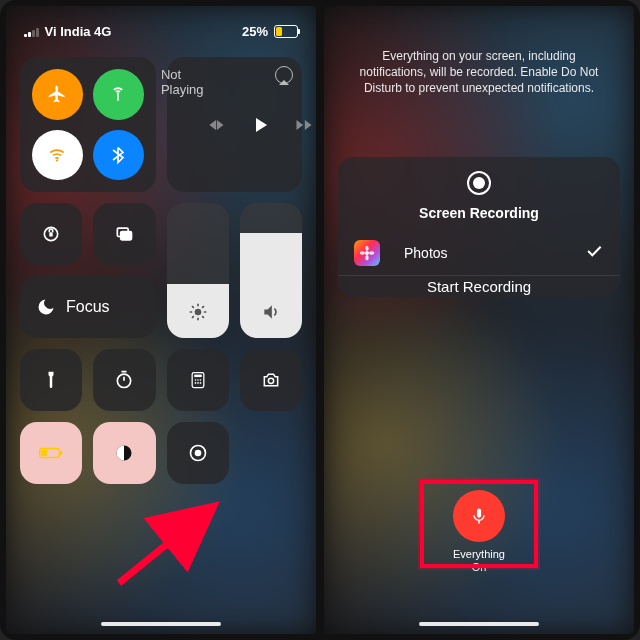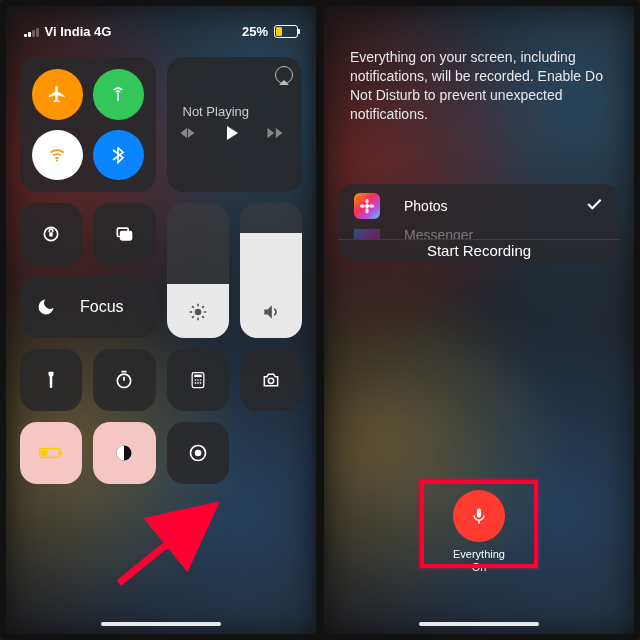--- a/index.html
+++ b/index.html
@@ -9,21 +9,21 @@
     --glass-lighter: rgba(100, 100, 102, 0.55);
     --tile-dark: rgba(40, 40, 42, 0.85);
     --orange: #ff9500;
     --green: #34c759;
     --blue: #0a84ff;
     --red: #ff3b30;
     --pink: #f4c7c4;
     --white: #ffffff;
   }
   html, body { margin: 0; padding: 0; width: 640px; height: 640px; background: #222; overflow: hidden; }
-  .stage { position: relative; width: 640px; height: 640px; background: var(--bg-outer); display: flex; gap: 8px; padding: 6px; box-sizing: border-box; border-radius: 4px; }
+  .stage { position: relative; width: 640px; height: 640px; background: var(--bg-outer); display: flex; gap: 8px; padding: 6px; box-sizing: border-box; border-radius: 16px; }
   .phone { position: relative; flex: 1 1 0; border-radius: 4px; overflow: hidden; }
   .wallpaper {
     position: absolute; inset: 0;
     background:
       radial-gradient(circle at 15% 25%, rgba(180, 50, 50, 0.55), transparent 35%),
       radial-gradient(circle at 80% 15%, rgba(60, 130, 180, 0.5), transparent 40%),
       radial-gradient(circle at 20% 70%, rgba(200, 160, 60, 0.45), transparent 35%),
       radial-gradient(circle at 75% 80%, rgba(40, 100, 160, 0.55), transparent 45%),
       linear-gradient(140deg, #1a1a1c, #2a2a2e);
     filter: blur(14px);
@@ -52,35 +52,35 @@
   .tile.span2x1 { grid-column: span 2; }
   .tile.span1x2 { grid-row: span 2; }
   .tile.pink { background: var(--pink); }
   .circset { display: grid; grid-template-columns: 1fr 1fr; grid-template-rows: 1fr 1fr; gap: 10px; width: 100%; height: 100%; padding: 12px; box-sizing: border-box; }
   .circ { border-radius: 50%; display: flex; align-items: center; justify-content: center; }
   .c-orange { background: var(--orange); }
   .c-green  { background: var(--green); }
   .c-white  { background: #fff; }
   .c-blue   { background: var(--blue); }
 
-  .nowplay { display: flex; flex-direction: column; align-items: flex-start; justify-content: center; gap: 2px; width: 100%; height: 100%; padding: 10px; box-sizing: border-box; }
+  .nowplay { display: flex; align-items: center; justify-content: center; gap: 2px; width: 100%; height: 100%; padding: 10px; box-sizing: border-box; }
   .nowplay-title { font-size: 13px; color: #ccc; align-self: stretch; text-align: left; padding-left: 6px; }
   .controls { display: flex; gap: 22px; align-items: center; color: #aaa; }
   .airplay-dot { position: absolute; top: 9px; right: 9px; width: 16px; height: 16px; border: 1.6px solid #bbb; border-radius: 50%; }
   .airplay-dot::after { content: ""; position: absolute; left: 50%; bottom: -2px; transform: translateX(-50%); border-left: 5px solid transparent; border-right: 5px solid transparent; border-bottom: 5px solid #bbb; }
 
-  .focus { display: flex; align-items: center; gap: 24px; padding-left: 16px; justify-content: flex-start; }
+  .focus { display: flex; align-items: center; gap: 10px; padding-left: 16px; justify-content: flex-start; }
 
   .slider { background: var(--glass-light); border-radius: 17px; position: relative; overflow: hidden; }
   .slider-fill { position: absolute; left: 0; right: 0; bottom: 0; height: 40%; background: #e9e9ea; }
   .slider-icon { position: absolute; left: 50%; bottom: 12px; transform: translateX(-50%); color: #555; }
   .vol .slider-fill { height: 78%; }
 
   
-  .topmsg { font-size: 14px; color: #e8e8ea; padding: 42px 26px 0; line-height: 1.35; }
+  .topmsg { font-size: 12px; color: #e8e8ea; text-align: center; padding: 42px 26px 0; line-height: 1.35; }
   .sheet { margin: 60px 14px 0; background: rgba(40,40,44,0.78); border-radius: 16px; overflow: hidden; backdrop-filter: blur(2px); }
   .sheet-hdr { text-align: center; padding: 14px 0 10px; }
   .sheet-title { font-size: 14px; font-weight: 600; margin-top: 6px; }
   .rec-ring { display: inline-block; width: 20px; height: 20px; border: 2px solid #fff; border-radius: 50%; position: relative; }
   .rec-ring::after { content: ""; position: absolute; inset: 4px; background: #fff; border-radius: 50%; }
   .app-row { display: flex; align-items: center; gap: 24px; padding: 9px 16px; font-size: 14px; }
   .app-row + .app-row { border-top: 0.5px solid rgba(255,255,255,0.05); }
   .app-icon { width: 26px; height: 26px; border-radius: 6px; display: flex; align-items: center; justify-content: center; font-size: 15px; }
   .ai-photos { background: linear-gradient(135deg,#ff9a00,#ff2d55 40%,#af52de 70%,#5ac8fa); }
   .ai-gmail { background: #fff; }
@@ -286,44 +286,44 @@
 
     <div class="home-ind"></div>
   </div>
 
   <div class="phone">
     <div class="wallpaper"></div>
     <div class="content">
       <div class="topmsg">Everything on your screen, including notifications, will be recorded. Enable Do Not Disturb to prevent unexpected notifications.</div>
 
       <div class="sheet">
+        <div class="sheet-hdr">
+          <span class="rec-ring"></span>
+          <div class="sheet-title">Screen Recording</div>
+        </div>
 
         <div class="app-row">
           <span class="app-icon ai-photos">
             <svg viewBox="0 0 24 24" width="16" height="16">
                 <circle cx="12" cy="12" r="3" fill="#fff"></circle>
                 <g fill="#fff" opacity="0.85">
                   <ellipse cx="12" cy="5" rx="2.5" ry="4"></ellipse>
                   <ellipse cx="12" cy="19" rx="2.5" ry="4"></ellipse>
                   <ellipse cx="5" cy="12" rx="4" ry="2.5"></ellipse>
                   <ellipse cx="19" cy="12" rx="4" ry="2.5"></ellipse>
                 </g>
               </svg>
           </span>
           <span>Photos</span>
           <span class="check">
             <svg class="ic" viewBox="0 0 24 24" fill="none" stroke="#fff" stroke-width="2.5">
                 <path d="M5 12l5 5L20 7"></path>
               </svg>
           </span>
         </div>
-        <div class="app-row" style="opacity:.35; height:8px; padding-top:2px; padding-bottom:0; overflow:hidden">
-          <span class="app-icon" style="background:linear-gradient(135deg,#00c6ff,#a044ff,#ff0080)"></span>
-          <span>Messenger</span>
-        </div>
 
         <div class="start-btn">Start Recording</div>
       </div>
 
       <div class="mic-area">
         <div class="mic-hl"></div>
         <div class="mic-circ">
           <svg class="ic" viewBox="0 0 24 24" fill="#fff">
               <rect x="9.5" y="3" width="5" height="11" rx="2.5"></rect>
               <path d="M6 11a6 6 0 0 0 12 0M12 17v4" fill="none" stroke="#fff" stroke-width="1.8"></path>

